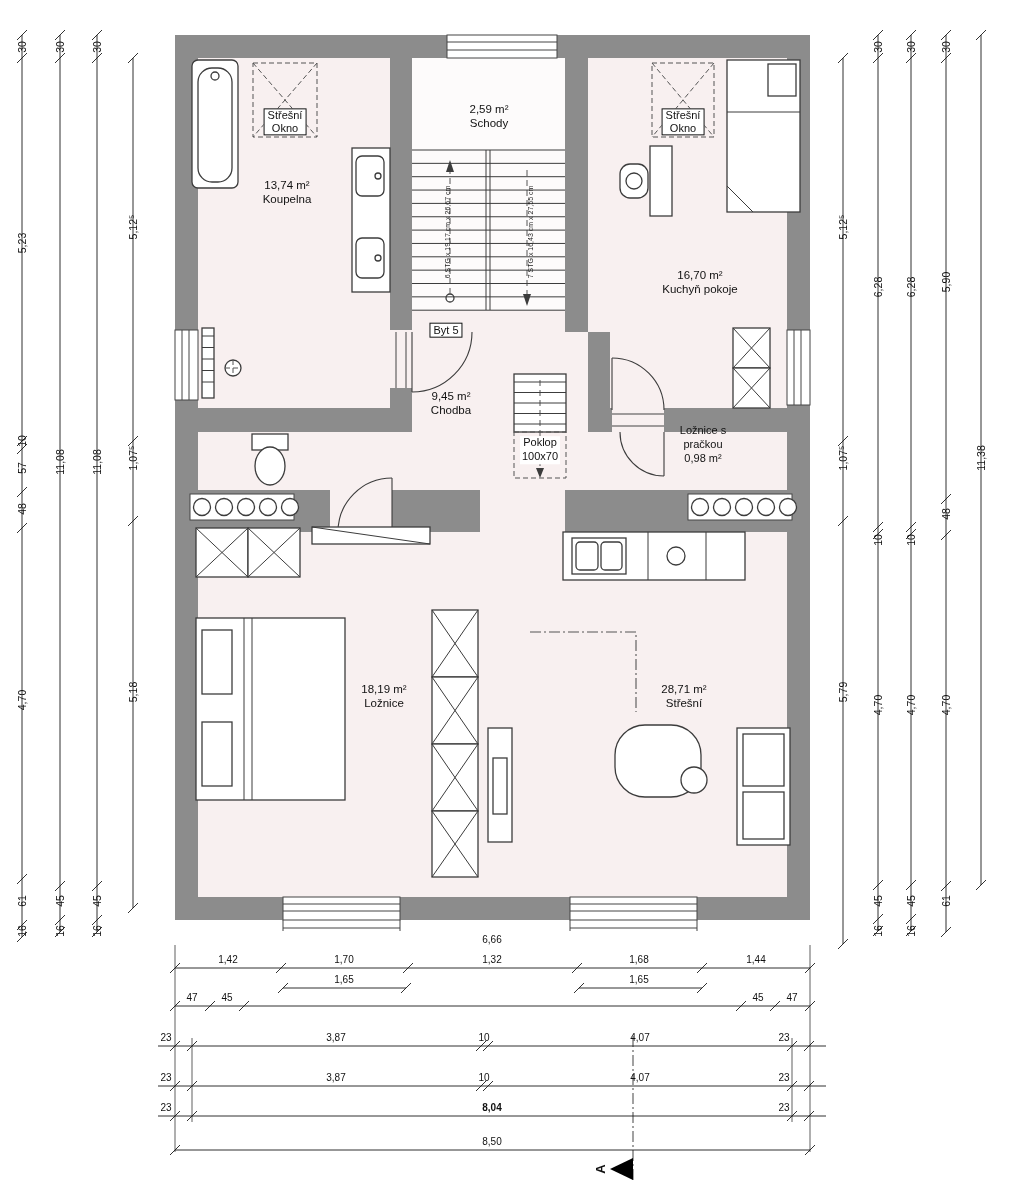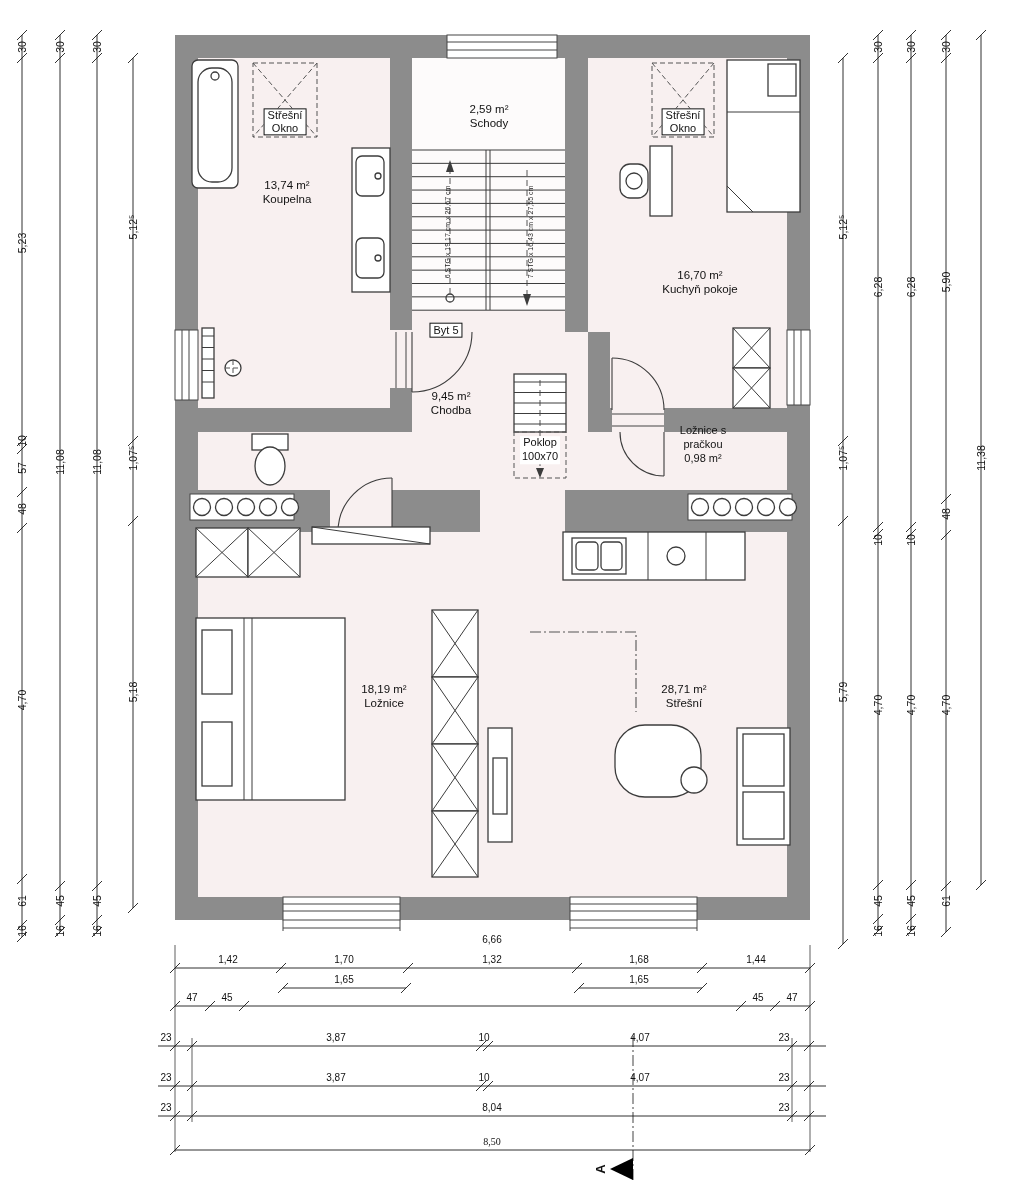--- a/index.html
+++ b/index.html
@@ -512,17 +512,17 @@
       <div class="dim-h" style="left: 336px; top: 1043px;">3,87</div>
       <div class="dim-h" style="left: 484px; top: 1043px;">10</div>
       <div class="dim-h" style="left: 640px; top: 1043px;">4,07</div>
       <div class="dim-h" style="left: 784px; top: 1043px;">23</div>
       <div class="dim-h" style="left: 166px; top: 1083px;">23</div>
       <div class="dim-h" style="left: 336px; top: 1083px;">3,87</div>
       <div class="dim-h" style="left: 484px; top: 1083px;">10</div>
       <div class="dim-h" style="left: 640px; top: 1083px;">4,07</div>
       <div class="dim-h" style="left: 784px; top: 1083px;">23</div>
       <div class="dim-h" style="left: 166px; top: 1113px;">23</div>
-      <div class="dim-h" style="left: 492px; top: 1113px;">8,04</div>
+      <div class="dim-h" style="left: 492px; top: 1113px; font-weight: bold;">8,04</div>
       <div class="dim-h" style="left: 784px; top: 1113px;">23</div>
-      <div class="dim-h" style="left: 492px; top: 1147px; font-family: Liberation Serif, serif;">8,50</div>
+      <div class="dim-h" style="left: 492px; top: 1147px;">8,50</div>
     </div>
 </div>
 
 </body></html>

